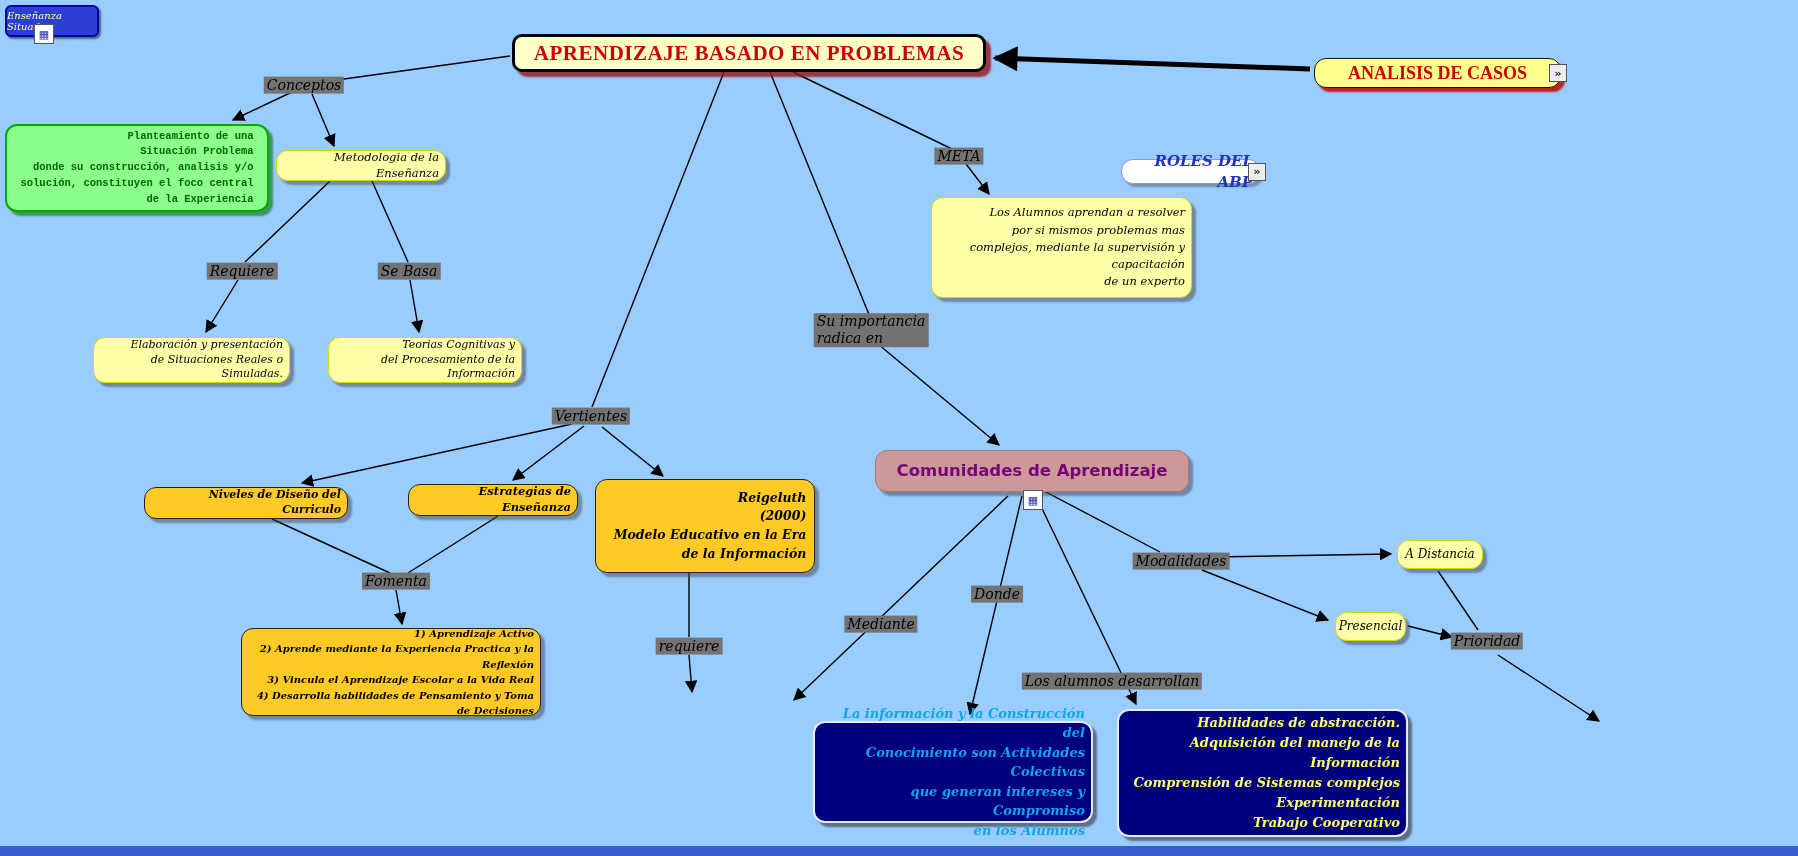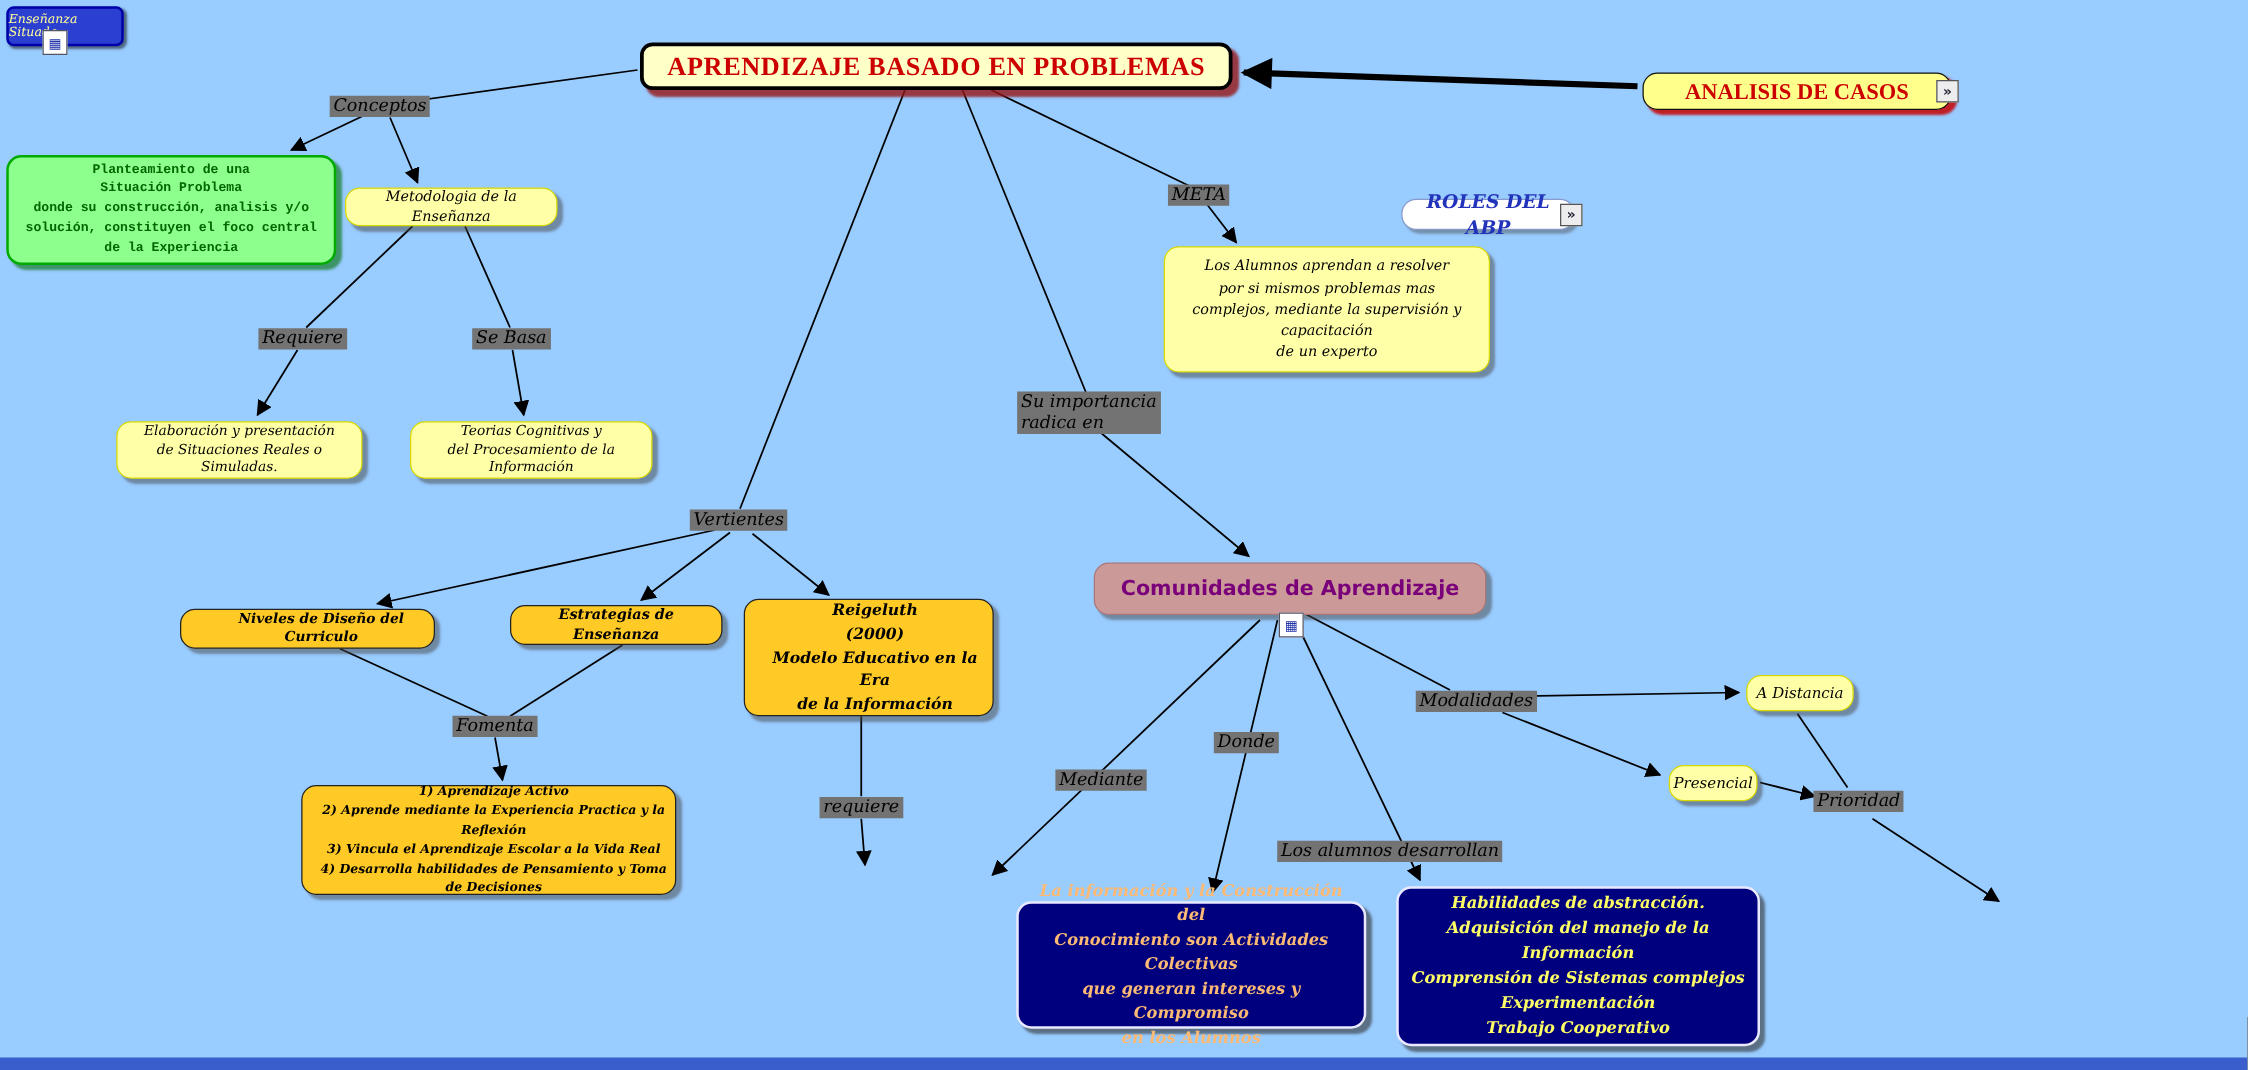--- a/index.html
+++ b/index.html
@@ -2,28 +2,28 @@
 <html><head>
 <meta charset="utf-8">
 <style>
   html,body{margin:0;padding:0;background:#666;}
   .stage{position:relative;width:1798px;height:856px;background:#99CCFF;overflow:hidden;
          font-family:"DejaVu Serif",serif;}
   svg.connectors{position:absolute;left:0;top:0;z-index:1;}
   svg.connectors line{stroke:#000;stroke-width:1.4;}
   svg.connectors line.thick{stroke-width:5;}
   .node{position:absolute;box-sizing:border-box;display:flex;align-items:center;justify-content:center;
-        text-align:center;white-space:pre-line;border-radius:12px;padding:2px 6px;line-height:1.35;z-index:4;}
+        text-align:right;white-space:pre-line;border-radius:12px;padding:2px 6px;line-height:1.35;z-index:4;}
   .pale{background:#FFFFA8;border:1px solid #D9D900;color:#000;
         font-style:italic;box-shadow:4px 4px 2px rgba(70,70,70,.5);}
   .gold{background:#FFC926;border:1px solid #222;color:#000;font-style:italic;font-weight:bold;
         box-shadow:4px 4px 2px rgba(70,70,70,.5);}
   .navy{background:#00007F;border:2px solid #E8E8FF;color:#FFFF66;font-style:italic;font-weight:bold;
         box-shadow:4px 4px 2px rgba(50,50,50,.6);}
-  .navy.white-text{color:#fdba74;}
+  .navy.white-text{color:#0ea5e9;}
   .navy.red-shadow{box-shadow:5px 5px 2px rgba(200,0,0,.85);}
   .title-node{background:#FFFFC8;border:3px solid #000;border-radius:10px;color:#CC0000;
         font-family:"Liberation Serif",serif;font-weight:bold;font-size:21px;letter-spacing:.5px;
         box-shadow:5px 5px 2px rgba(150,20,20,.8);}
   .analisis-node{background:#FFFF8C;border:1px solid #111;color:#CC0000;
         font-family:"Liberation Serif",serif;font-weight:bold;font-size:18px;
         box-shadow:4px 4px 2px rgba(200,0,0,.85);}
   .green-node{background:#8CFF8C;border:2px solid #00AA00;color:#006600;
         font-family:"Liberation Serif",serif;font-weight:bold;font-size:10.5px;line-height:1.5;
         box-shadow:4px 4px 2px rgba(0,110,0,.6);}
@@ -121,21 +121,21 @@
 
   <div class="node roles-node" style="left:1121px;top:159px;width:139px;height:25px;">
     <span>ROLES DEL ABP</span>
     <span class="xicon">»</span>
   </div>
 
   <div class="node gold" style="left:144px;top:487px;width:204px;height:32px;font-size:11px;padding-left:28px;">Niveles de Diseño del Curriculo</div>
 
   <div class="node gold" style="left:408px;top:484px;width:170px;height:32px;font-size:11.5px;">Estrategias de Enseñanza</div>
 
-  <div class="node gold" style="left:595px;top:479px;width:200px;height:94px;font-size:12.5px;line-height:1.5;padding-left:16px;">Reigeluth
+  <div class="node gold" style="left:595px;top:479px;width:220px;height:94px;font-size:12.5px;line-height:1.5;padding-left:16px;">Reigeluth
 (2000)
 Modelo Educativo en la Era
 de la Información</div>
 
   <div class="node gold" style="left:241px;top:628px;width:300px;height:88px;font-size:10px;line-height:1.55;padding-left:14px;">1) Aprendizaje Activo
 2) Aprende mediante la Experiencia Practica y la Reflexión
 3) Vincula el Aprendizaje Escolar a la Vida Real
 4) Desarrolla habilidades de Pensamiento y Toma de Decisiones</div>
 
 

